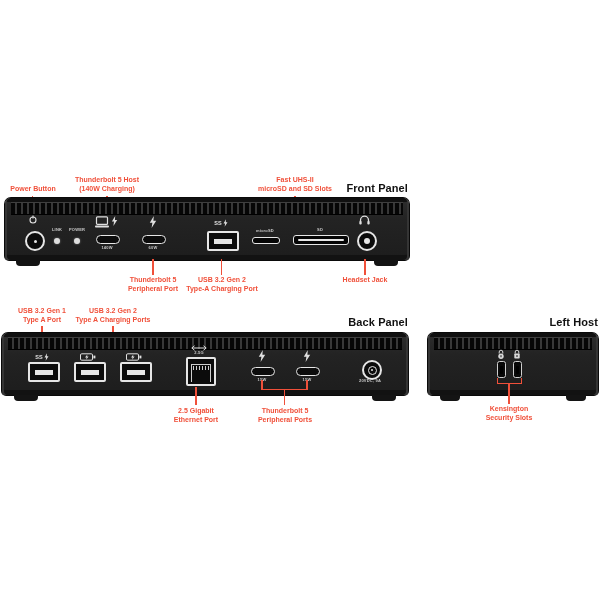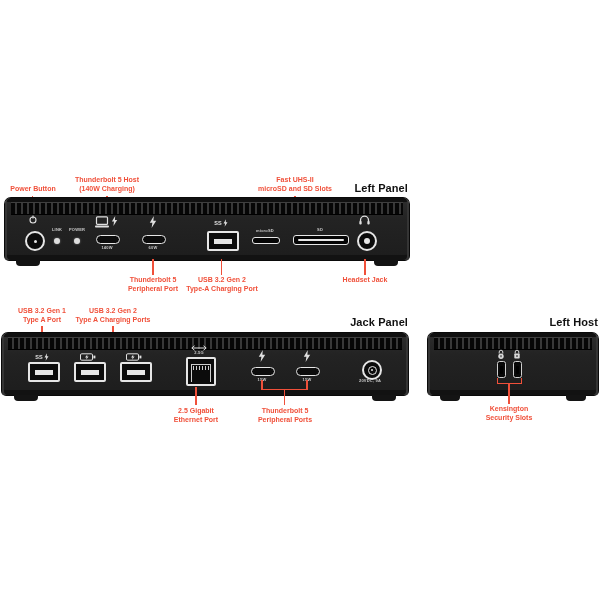--- a/index.html
+++ b/index.html
@@ -42,21 +42,21 @@
           display:flex;align-items:center;justify-content:center;}
   .dcjack .mid{width:7px;height:7px;border:1.5px solid #e6e6e6;border-radius:50%;
           display:flex;align-items:center;justify-content:center;background:#0c0c0c;}
   .dcjack .pin{width:2px;height:2px;border-radius:50%;background:#e6e6e6;}
 </style>
 </head>
 <body>
 
 <div id="canvas">
 
-  <div class="title" style="left:340px;top:182px;width:68px;text-align:right;">Left Panel</div>
+  <div class="title" style="left:340px;top:182px;width:68px;text-align:right;">Front Panel</div>
 
   <div class="ann" style="left:3px;top:185px;width:60px;">
     <div>Power Button</div>
   </div>
   <div class="ann" style="left:62px;top:176px;width:90px;">
     <div>Thunderbolt 5 Host</div>
     <div>(140W Charging)</div>
   </div>
   <div class="ann" style="left:250px;top:176px;width:90px;">
     <div>Fast UHS-II</div>
@@ -148,21 +148,21 @@
     <div>Peripheral Port</div>
   </div>
   <div class="ann" style="left:178px;top:276px;width:88px;">
     <div>USB 3.2 Gen 2</div>
     <div>Type-A Charging Port</div>
   </div>
   <div class="ann" style="left:334px;top:276px;width:62px;">
     <div>Headset Jack</div>
   </div>
 
-  <div class="title" style="left:340px;top:316px;width:68px;text-align:right;">Jack Panel</div>
+  <div class="title" style="left:340px;top:316px;width:68px;text-align:right;">Back Panel</div>
   <div class="title" style="left:530px;top:316px;width:68px;text-align:right;">Left Host</div>
 
   <div class="ann" style="left:2px;top:307px;width:80px;">
     <div>USB 3.2 Gen 1</div>
     <div>Type A Port</div>
   </div>
   <div class="ann" style="left:65px;top:307px;width:96px;">
     <div>USB 3.2 Gen 2</div>
     <div>Type A Charging Ports</div>
   </div>

